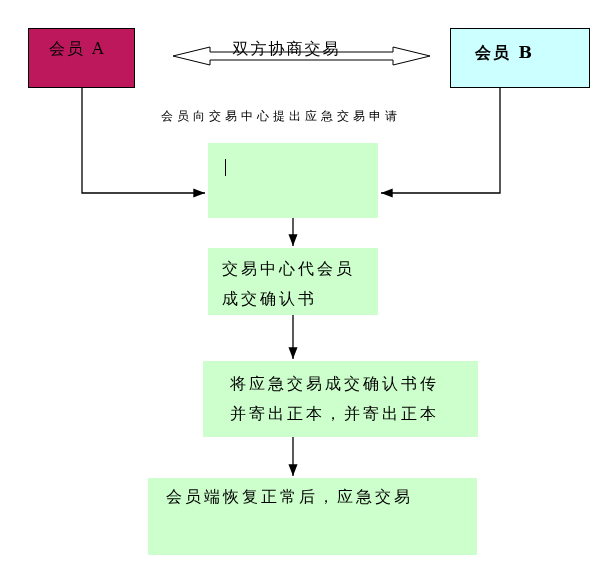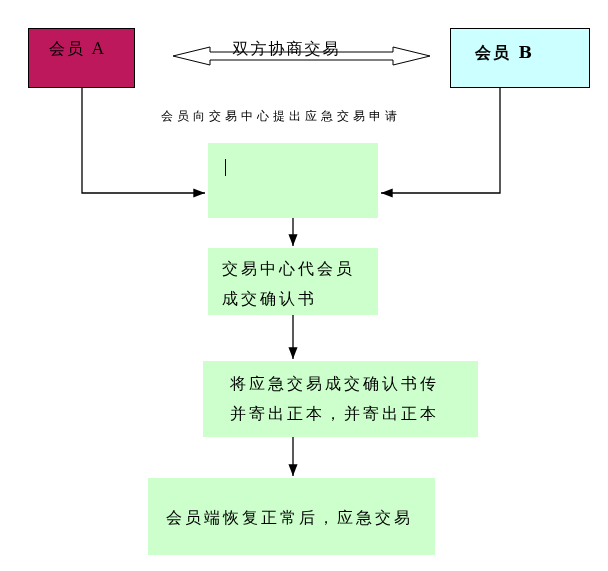--- a/index.html
+++ b/index.html
@@ -50,21 +50,21 @@
   }
   .step {
     background: #CCFFCC;
     line-height: 30px;
     letter-spacing: 3px;
     font-size: 16px;
   }
   .step1 { left: 208px; top: 143px; width: 170px; height: 75px; padding: 10px 0 0 14px; }
   .step2 { left: 208px; top: 248px; width: 170px; height: 67px; padding: 6px 0 0 14px; }
   .step3 { left: 155px; top: 361px; width: 275px; height: 76px; padding: 8px 0 0 27px; margin-left: 48px; }
-  .step4 { left: 148px; top: 478px; width: 287px; height: 77px; padding: 25px 0 0 18px; }
+  .step4 { left: 148px; top: 478px; width: 329px; height: 77px; padding: 4px 0 0 18px; }
   .title {
     position: absolute;
     left: 180px; top: 10px; width: 213px;
     text-align: center;
     font-size: 16px;
     letter-spacing: 2px;
     margin-top: 29px;
   }
   .subtitle {
     position: absolute;

